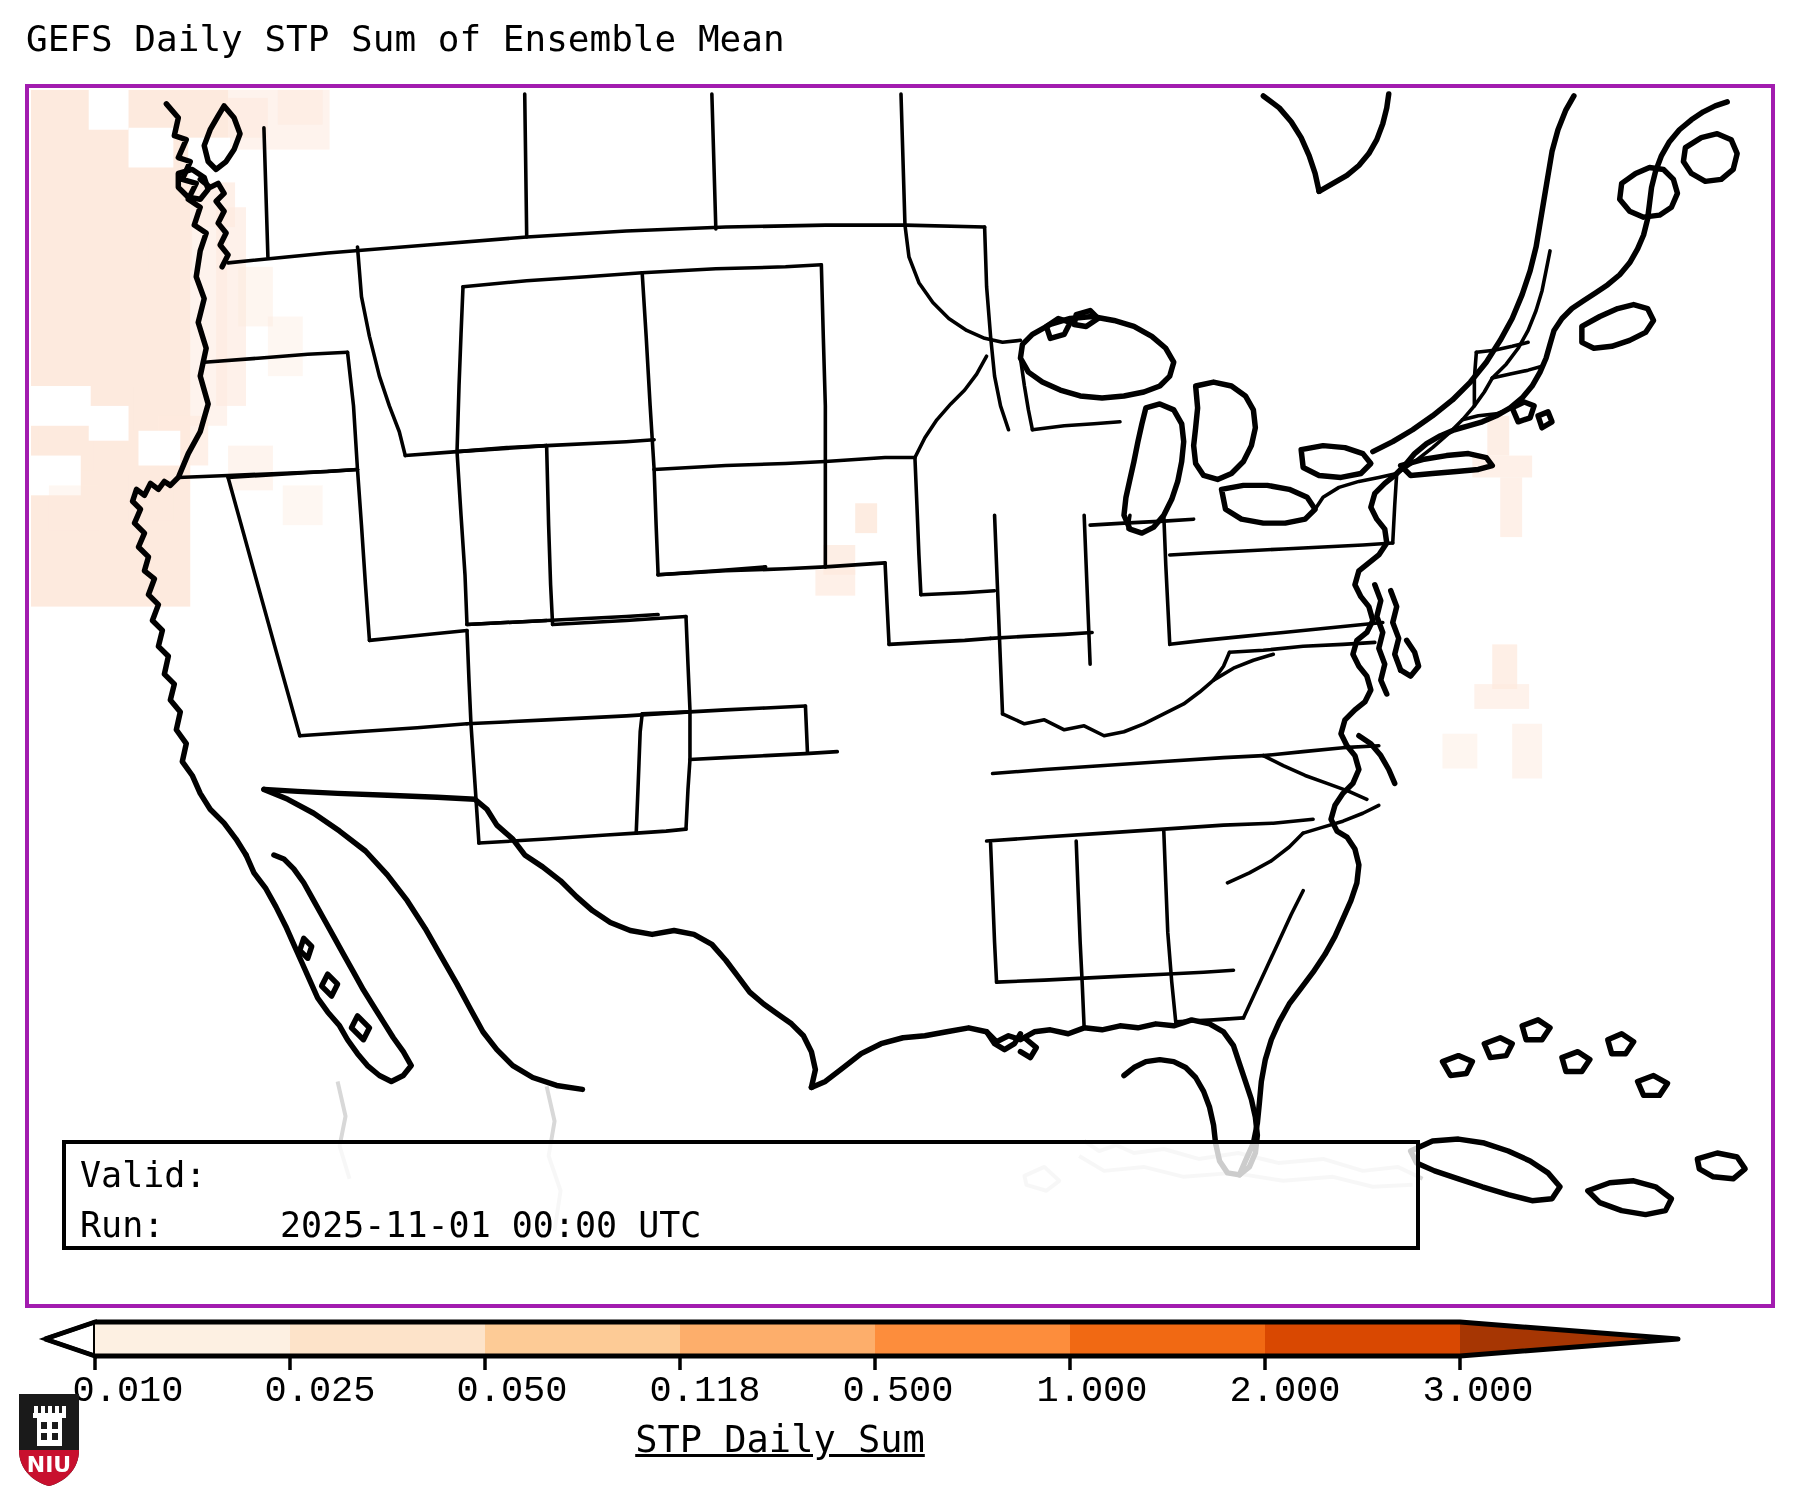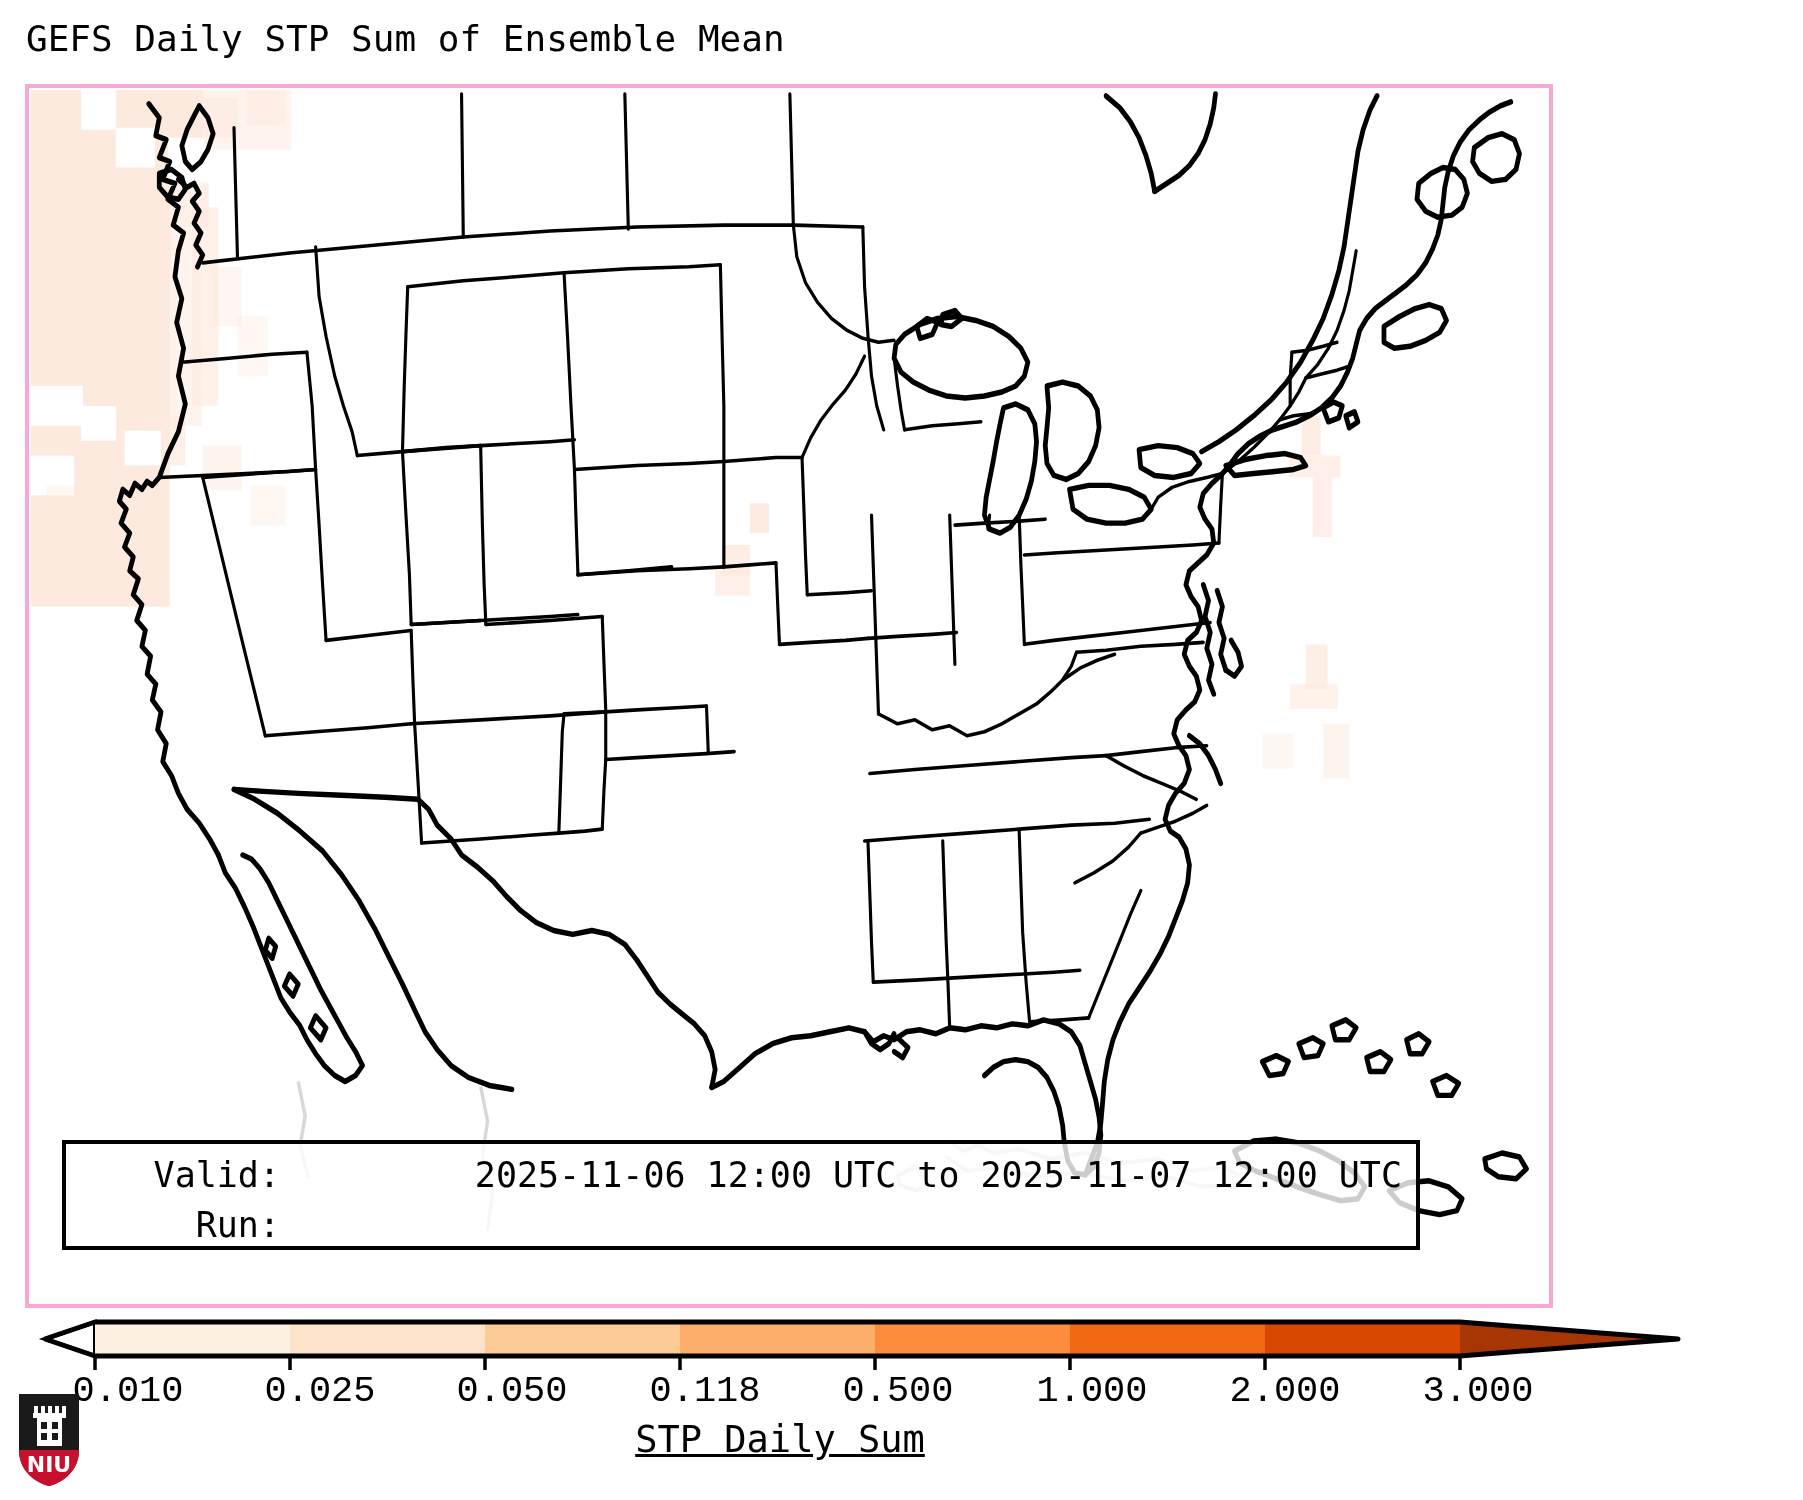--- a/index.html
+++ b/index.html
@@ -10,23 +10,23 @@
   #chart-title{
     position:absolute; left:26px; top:18px;
     font-size:36px; letter-spacing:0px; color:#000;
     font-family:"DejaVu Sans Mono","Liberation Mono",monospace;
     white-space:nowrap;
   }
 
   
   #map-frame{
     position:absolute; left:25px; top:84px;
-    width:1528px; height:1224px;
-    border:4px solid #f9a8d4; box-sizing:border-box;
-    background:#ffffff; overflow:hidden;text-align:right;
+    width:1750px; height:1224px;
+    border:4px solid #a21caf; box-sizing:border-box;
+    background:#ffffff; overflow:hidden;
   }
   #map-svg{position:absolute;left:0;top:0;width:100%;height:100%;display:block;}
 
   
   #info-box{
     position:absolute; left:62px; top:1140px;
     width:1358px; height:110px;
     border:4px solid #000; box-sizing:border-box;
     background:rgba(255,255,255,0.80);
     padding:6px 14px 0 14px;
@@ -380,24 +380,24 @@
       <path d="M890 372 L900 352 L912 334 L926 318 L940 304 L952 288 L962 270"></path>
 
       <path d="M880 138 L884 170 L894 196 L908 216 L924 232 L942 244 L960 252
                L978 256 L996 254"></path>
     </g>
   </svg>
 
   <div id="info-box" style="left:33px;top:1052px;">
     <div class="info-row">
       <span class="info-label">Valid:</span>
-      <span class="info-value">2025-11-06 12:00 UTC to 2025-11-07 12:00 UTC</span>
     </div>
     <div class="info-row">
       <span class="info-label">Run:</span>
+      <span class="info-value">2025-11-01 00:00 UTC</span>
     </div>
   </div>
 </div>
 
 <div id="colorbar-wrap">
   <svg id="colorbar-svg" width="1803" height="60" viewBox="0 0 1803 60">
 
     <polygon points="45,29 95,12 95,46" fill="#ffffff" stroke="#000" stroke-width="4"></polygon>
 
     <rect x="95" y="12" width="195" height="34" fill="#fdf0e2" stroke="#000" stroke-width="0"></rect>

